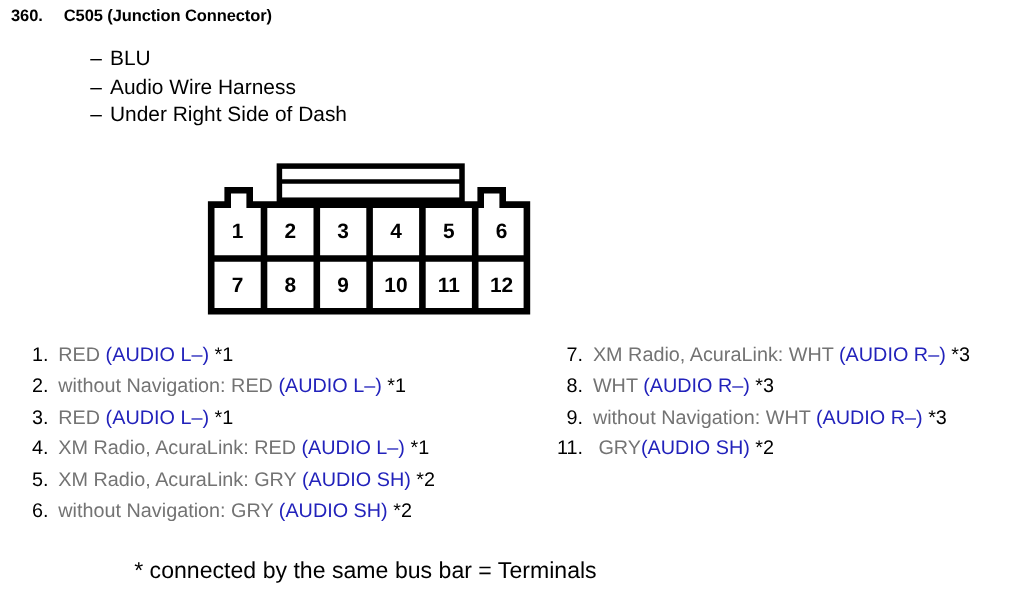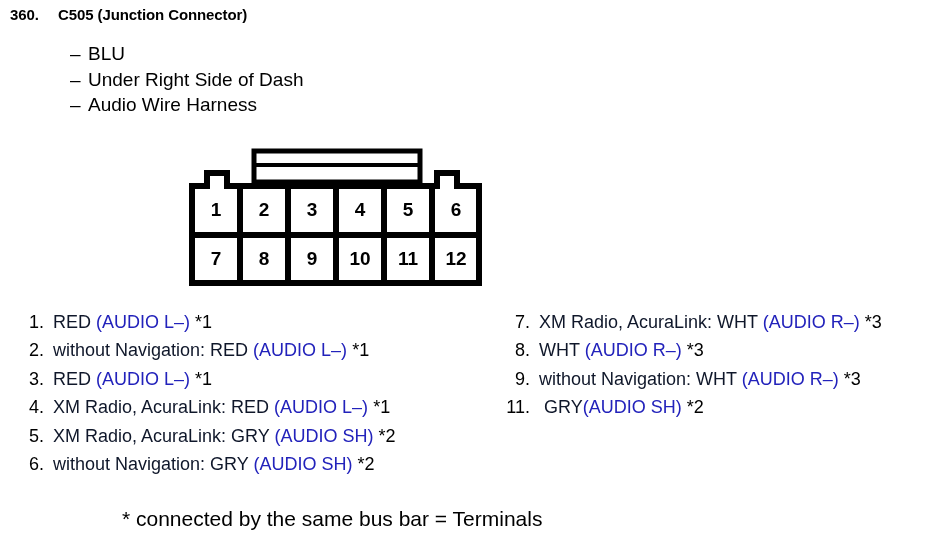--- a/index.html
+++ b/index.html
@@ -27,21 +27,21 @@
     letter-spacing: -0.1px;
     white-space: nowrap;
   }
   #heading .num {
     display: inline-block;
     min-width: 48px;
   }
 
   #subtitle-list {
     position: absolute;
-    left: 70px;
+    left: 82px;
     top: 41px;
     font-size: 19px;
     line-height: 25.5px;
   }
   #subtitle-list .sub-row {
     white-space: nowrap;
   }
   #subtitle-list .dash {
     display: inline-block;
     width: 18px;
@@ -83,21 +83,21 @@
   }
   .term-row .idx {
     display: inline-block;
     width: 30px;
     text-align: right;
     margin-right: 9px;
   }
   #list-right .term-row .idx {
     width: 32px;
   }
-  .term-row .pre  { color: #0f172a; }
+  .term-row .pre  { color: #737373; }
   .term-row .sig  { color: #2222bb; text-align: right; }
   .term-row .post { color: #000000; }
 
   
   #footnote {
     position: absolute;
     left: 122px;
     top: 507px;
     font-size: 21px;
     white-space: nowrap;
@@ -108,24 +108,24 @@
 
 <div id="heading">
   <span class="num">360.</span><span>C505 (Junction Connector)</span>
 </div>
 
 <div id="subtitle-list">
   <div class="sub-row">
     <span class="dash">–</span><span>BLU</span>
   </div>
   <div class="sub-row">
+    <span class="dash">–</span><span>Audio Wire Harness</span>
+  </div>
+  <div class="sub-row">
     <span class="dash">–</span><span>Under Right Side of Dash</span>
-  </div>
-  <div class="sub-row">
-    <span class="dash">–</span><span>Audio Wire Harness</span>
   </div>
 </div>
 
 <div id="connector">
   <svg width="305" height="150" viewBox="0 0 305 150" xmlns="http://www.w3.org/2000/svg">
 
     <g>
       <rect x="69" y="11" width="166" height="31" fill="#ffffff" stroke="#000000" stroke-width="5"></rect>
       <line x1="69" y1="25" x2="235" y2="25" stroke="#000000" stroke-width="4"></line>
     </g>

